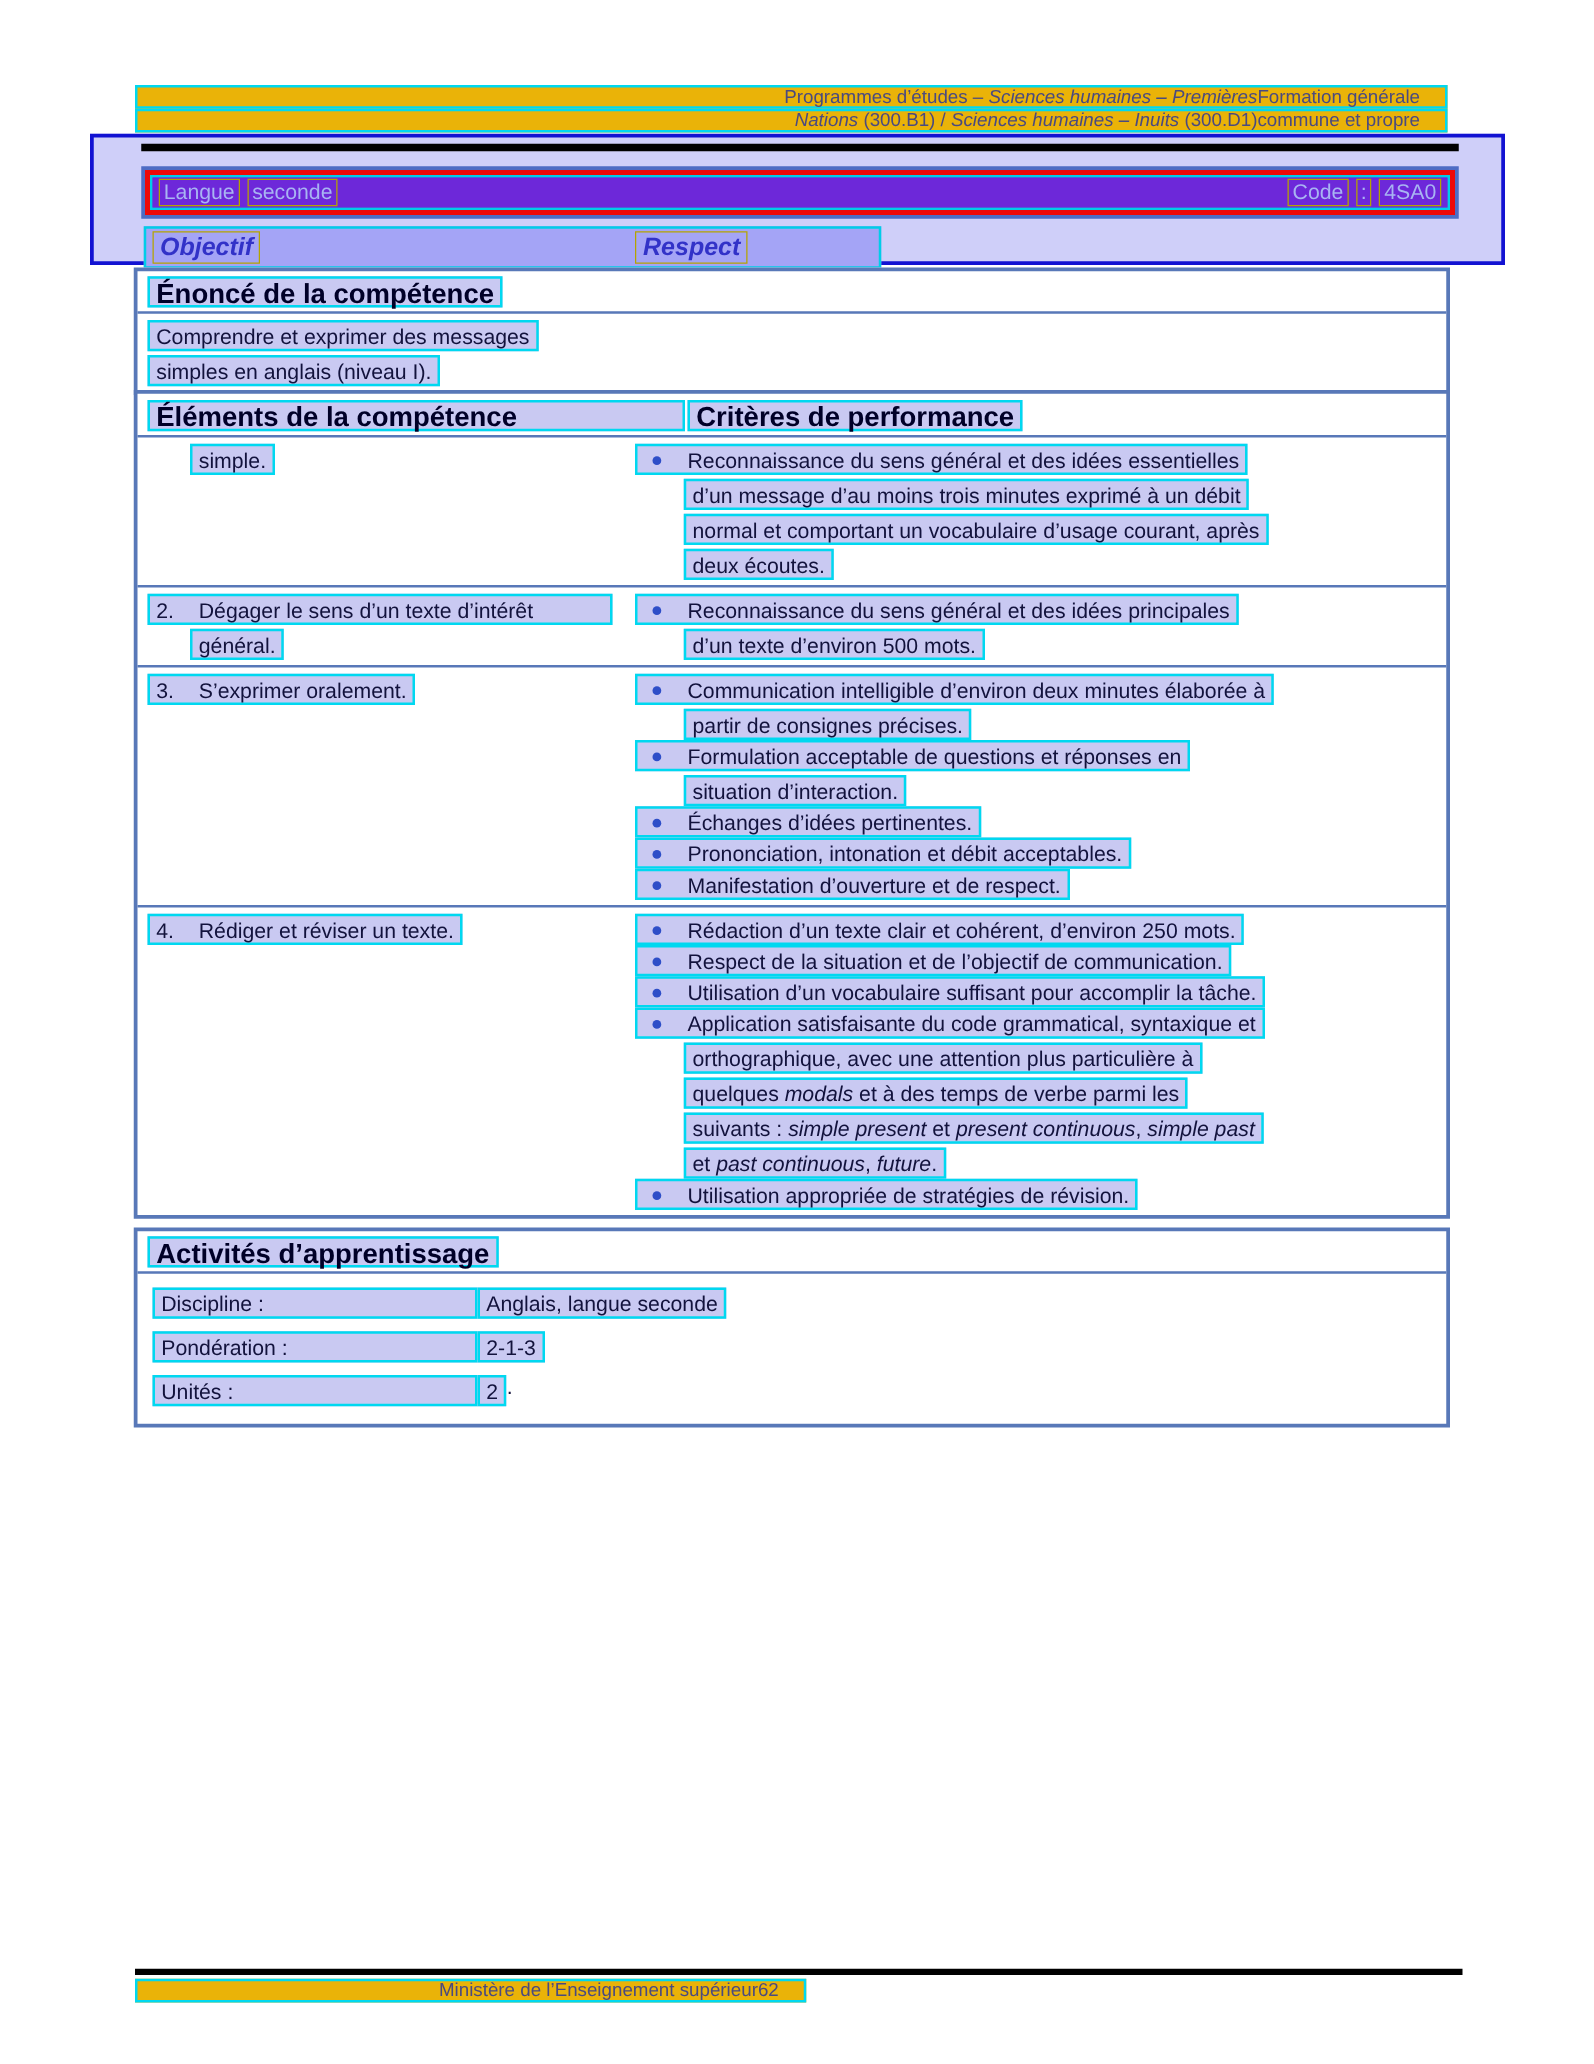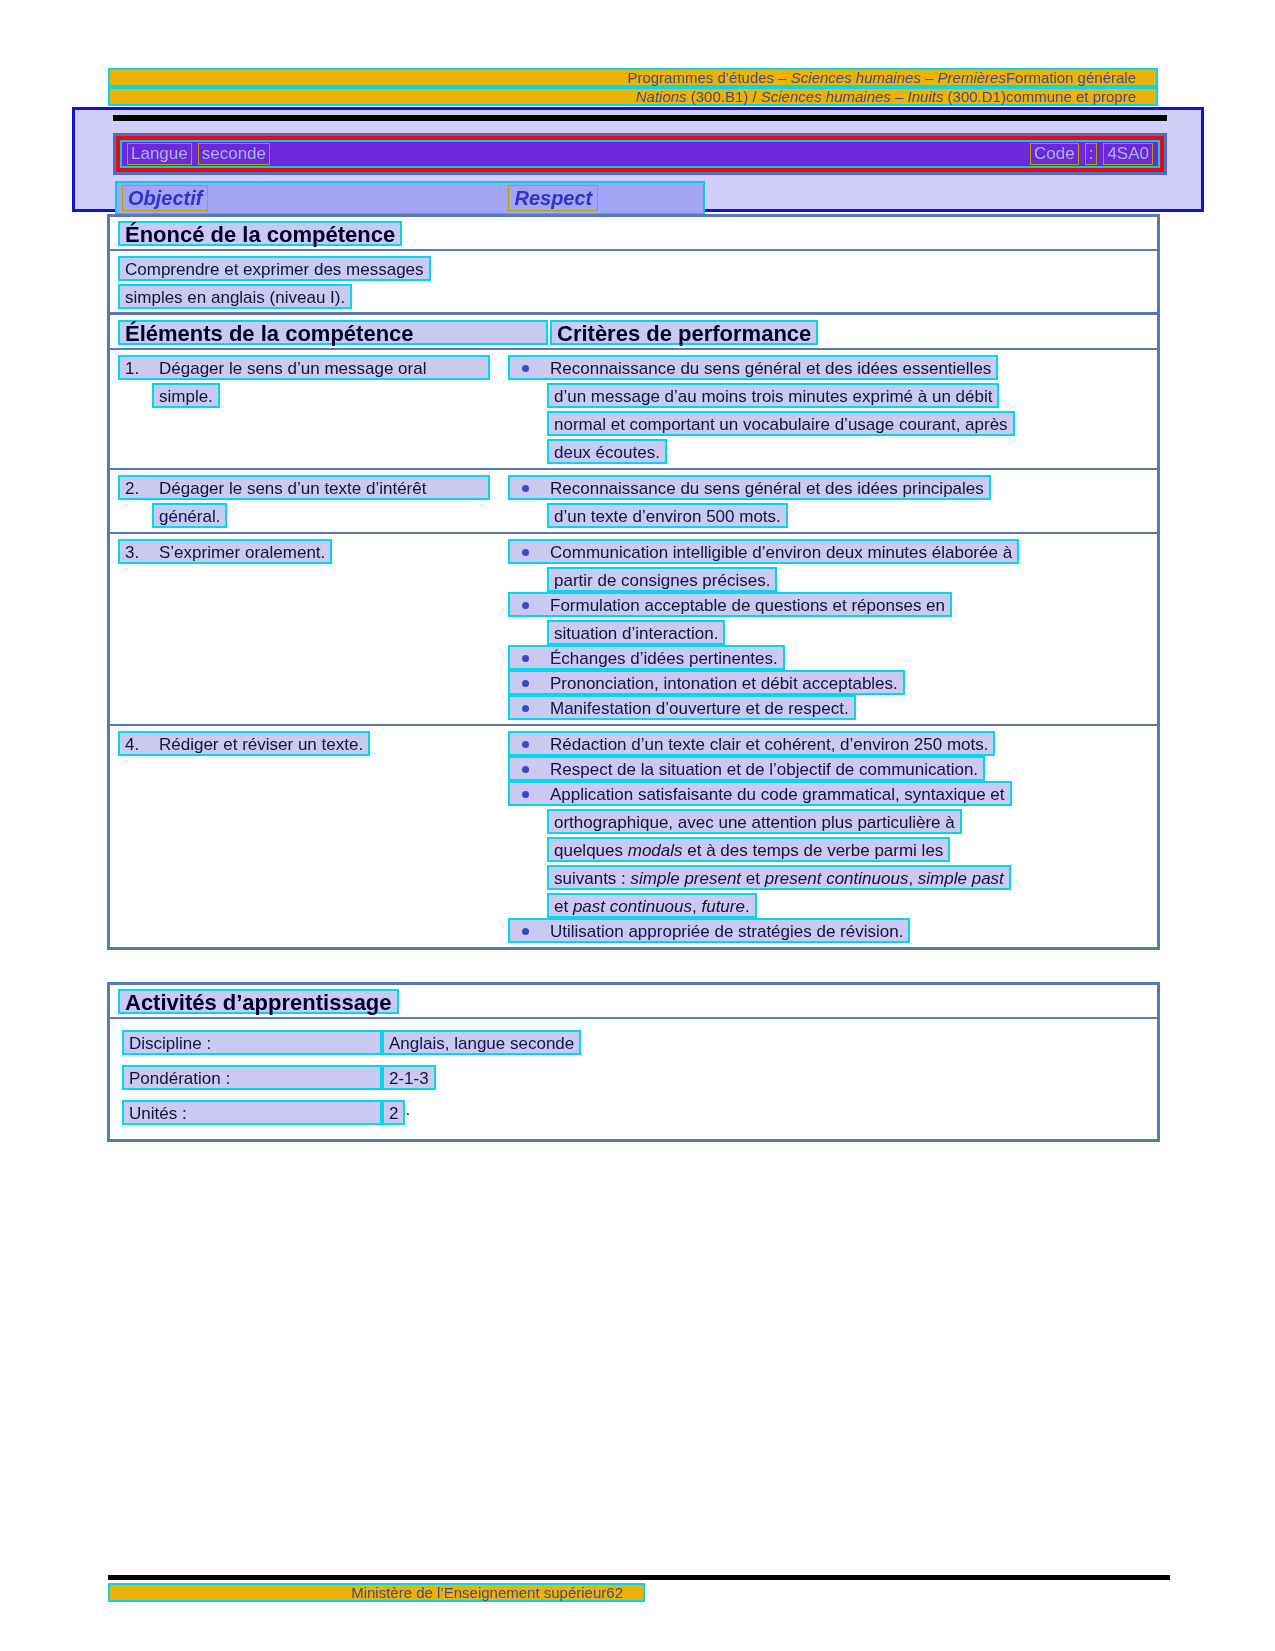--- a/index.html
+++ b/index.html
@@ -122,21 +122,20 @@
       </div>
   </div>
 
   <div class="tbl tbl-main">
     <div class="mhead">
       <span class="hl first">Éléments de la compétence</span><span class="hl">Critères de performance</span>
     </div>
     <div id="main-rows">
         <div class="mrow">
           <div class="cell-left">
-            <div class="line"><span class="hl w-first"><span class="num">1.</span><span>Dégager le sens d’un message oral</span></span></div>
             <div class="line indent-el"><span class="hl">simple.</span></div>
           </div>
           <div class="cell-right">
             <div class="crit">
               <div class="line"><span class="hl"><span class="dot"></span><span>Reconnaissance du sens général et des idées essentielles</span></span></div>
               <div class="line indent-cr"><span class="hl"><span>d’un message d’au moins trois minutes exprimé à un débit</span></span></div>
               <div class="line indent-cr"><span class="hl"><span>normal et comportant un vocabulaire d’usage courant, après</span></span></div>
               <div class="line indent-cr"><span class="hl"><span>deux écoutes.</span></span></div>
             </div>
           </div>
@@ -180,20 +179,23 @@
         <div class="mrow">
           <div class="cell-left">
             <div class="line"><span class="hl"><span class="num">4.</span><span>Rédiger et réviser un texte.</span></span></div>
           </div>
           <div class="cell-right">
             <div class="crit">
               <div class="line"><span class="hl"><span class="dot"></span><span>Rédaction d’un texte clair et cohérent, d’environ 250 mots.</span></span></div>
             </div>
             <div class="crit">
               <div class="line"><span class="hl"><span class="dot"></span><span>Respect de la situation et de l’objectif de communication.</span></span></div>
+            </div>
+            <div class="crit">
+              <div class="line"><span class="hl"><span class="dot"></span><span>Utilisation d’un vocabulaire suffisant pour accomplir la tâche.</span></span></div>
             </div>
             <div class="crit">
               <div class="line"><span class="hl"><span class="dot"></span><span>Application satisfaisante du code grammatical, syntaxique et</span></span></div>
               <div class="line indent-cr"><span class="hl"><span>orthographique, avec une attention plus particulière à</span></span></div>
               <div class="line indent-cr"><span class="hl"><span>quelques </span><em>modals</em><span> et à des temps de verbe parmi les</span></span></div>
               <div class="line indent-cr"><span class="hl"><span>suivants : </span><em>simple present</em><span> et </span><em>present continuous</em><span>, </span><em>simple past</em></span></div>
               <div class="line indent-cr"><span class="hl"><span>et </span><em>past continuous</em><span>, </span><em>future</em><span>.</span></span></div>
             </div>
             <div class="crit">
               <div class="line"><span class="hl"><span class="dot"></span><span>Utilisation appropriée de stratégies de révision.</span></span></div>

